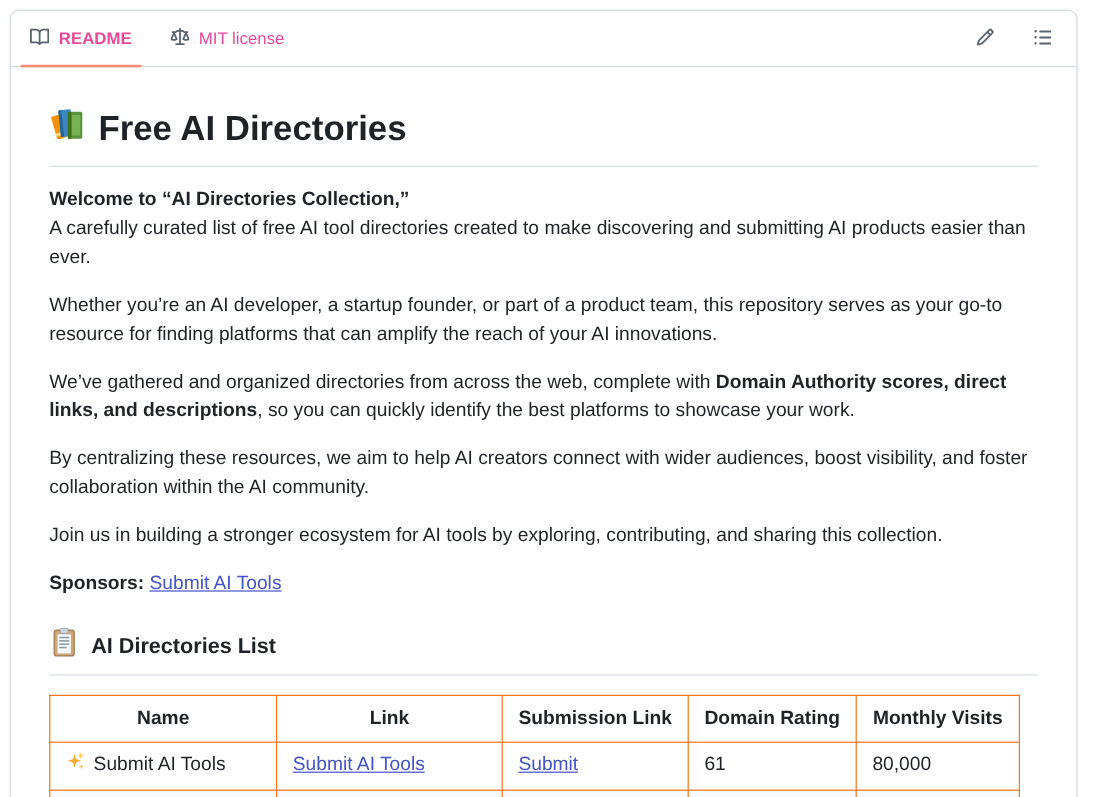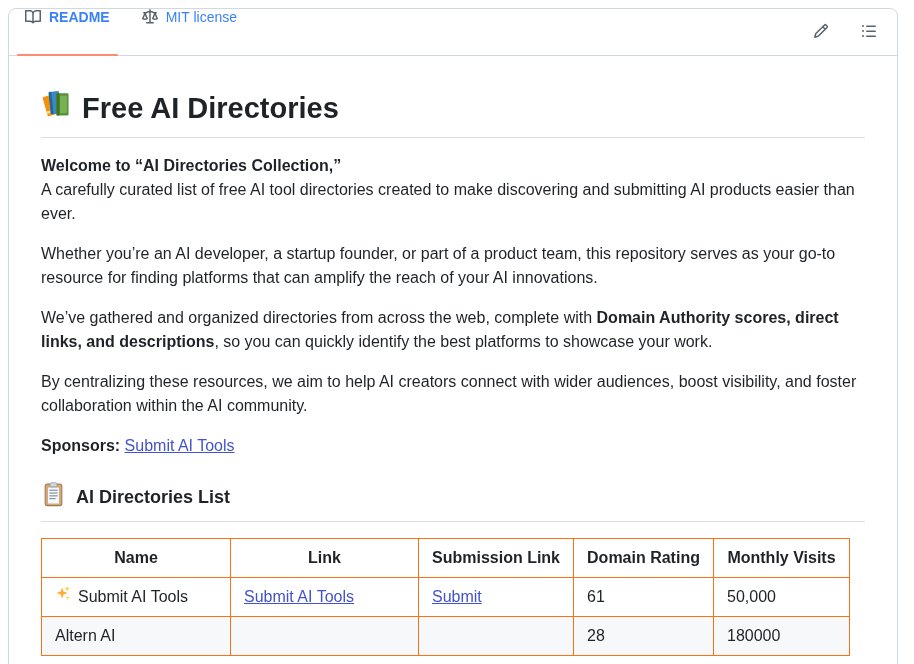--- a/index.html
+++ b/index.html
@@ -8,23 +8,23 @@
   .card {
     position: absolute; left: 8px; top: 8px; width: 890px; height: 700px;
     border: 1px solid #d1d9e0; border-radius: 8px; background: #fff;
   }
   
   .file-header {
     display: flex; align-items: center; height: 47px;
     border-bottom: 1px solid #d1d9e0; padding: 0 16px 0 8px;
   }
   .tab {
-    position: relative; display: flex; gap: 8px;
+    position: relative; display: flex; align-items: center; gap: 8px;
     height: 100%; padding: 0 8px; font-size: 14px; cursor: pointer;
-    color: #3b82f6; background: none; border: none;
+    color: #ec4899; background: none; border: none;
     font-family: "Liberation Sans", sans-serif;
   }
   .tab + .tab { margin-left: 16px; }
   .tab.active { font-weight: 700; }
   .tab.active::after {
     content: ""; position: absolute; left: 0; right: 0; bottom: -1px;
     height: 2px; background: #fd8c73; border-radius: 2px;
   }
   .tab .octicon { color: #59636e; flex: none; }
   .header-actions { margin-left: auto; display: flex; align-items: center; gap: 24px; }
@@ -125,20 +125,21 @@
     </p>
 
     <p class="md-p">Whether you’re an AI developer, a startup founder, or part of a product team, this repository serves as your go-to resource for finding platforms that can amplify the reach of your AI innovations.</p>
 
     <p class="md-p">
       <span>We’ve gathered and organized directories from across the web, complete with </span><span class="bold">Domain Authority scores, direct links, and descriptions</span><span>, so you can quickly identify the best platforms to showcase your work.</span>
     </p>
 
     <p class="md-p">By centralizing these resources, we aim to help AI creators connect with wider audiences, boost visibility, and foster collaboration within the AI community.</p>
 
+    <p class="md-p">Join us in building a stronger ecosystem for AI tools by exploring, contributing, and sharing this collection.</p>
 
     <p class="md-p">
       <span class="bold">Sponsors:</span>
       <a class="md-link">Submit AI Tools</a>
     </p>
 
     <h2 class="md-h2">
       <span class="emoji-svg">
         <svg width="25" height="25" viewBox="0 0 36 36" aria-hidden="true">
           <rect x="6" y="3" width="24" height="31" rx="3" fill="#d2a679" stroke="#9e7b4f" stroke-width="1.5"></rect>
@@ -180,21 +181,21 @@
                   <path fill="#ffcc4d" d="M26 2 L27.5 6.5 L32 8 L27.5 9.5 L26 14 L24.5 9.5 L20 8 L24.5 6.5 Z"></path>
                   <path fill="#ffcc4d" d="M27 22 L28.2 25.8 L32 27 L28.2 28.2 L27 32 L25.8 28.2 L22 27 L25.8 25.8 Z"></path>
                 </svg>
               </span>
               <span>Submit AI Tools</span>
             </span>
           </td>
           <td><a class="md-link">Submit AI Tools</a></td>
           <td><a class="md-link">Submit</a></td>
           <td>61</td>
-          <td>50,000</td>
+          <td>80,000</td>
         </tr>
         <tr>
           <td>Altern AI</td>
           <td></td>
           <td></td>
           <td>28</td>
           <td>180000</td>
         </tr>
       </tbody>
     </table>

